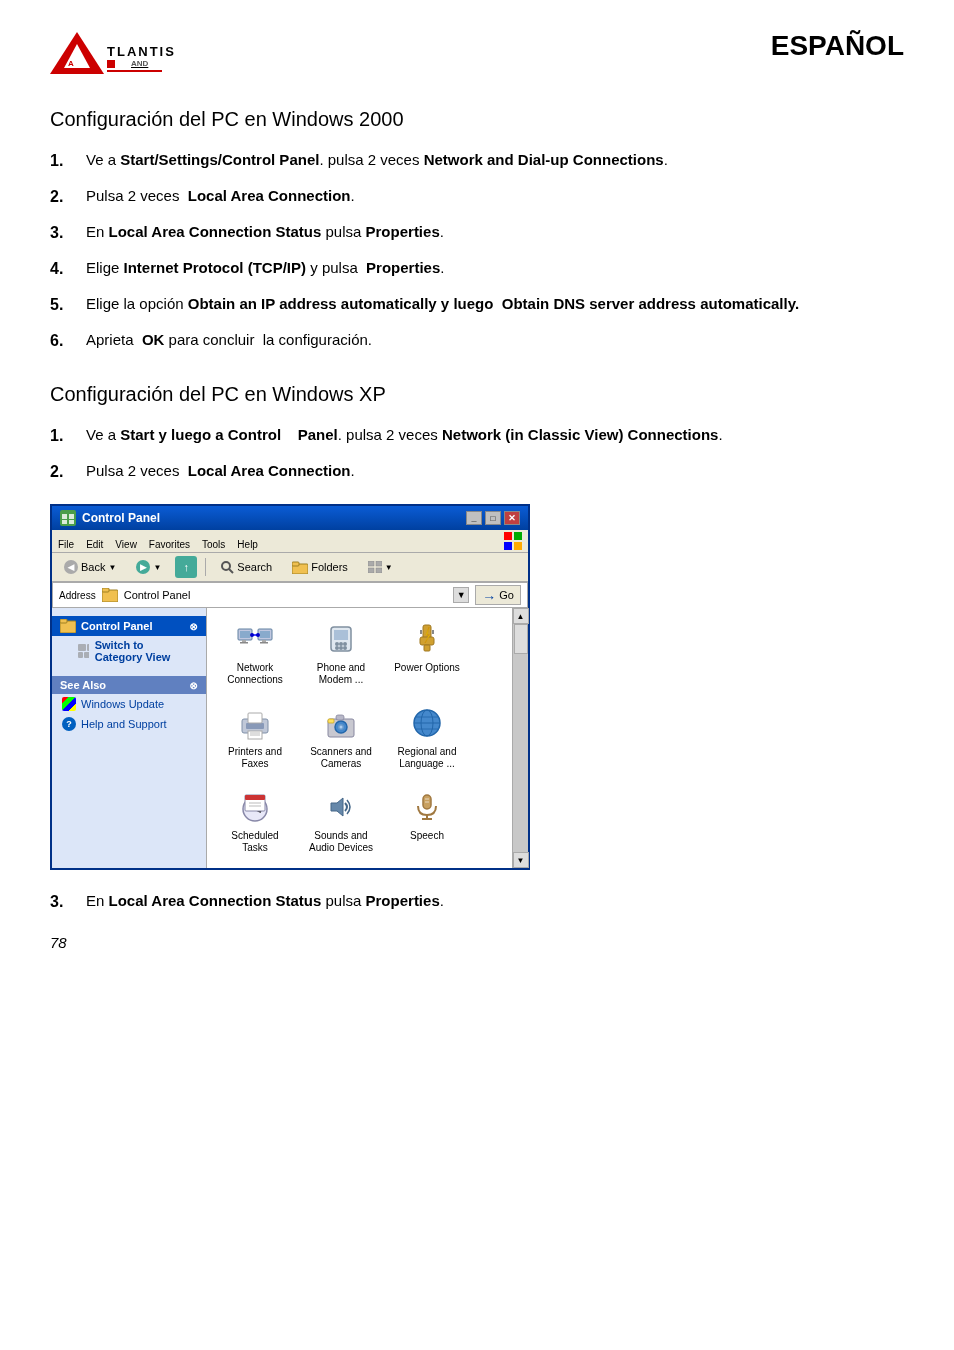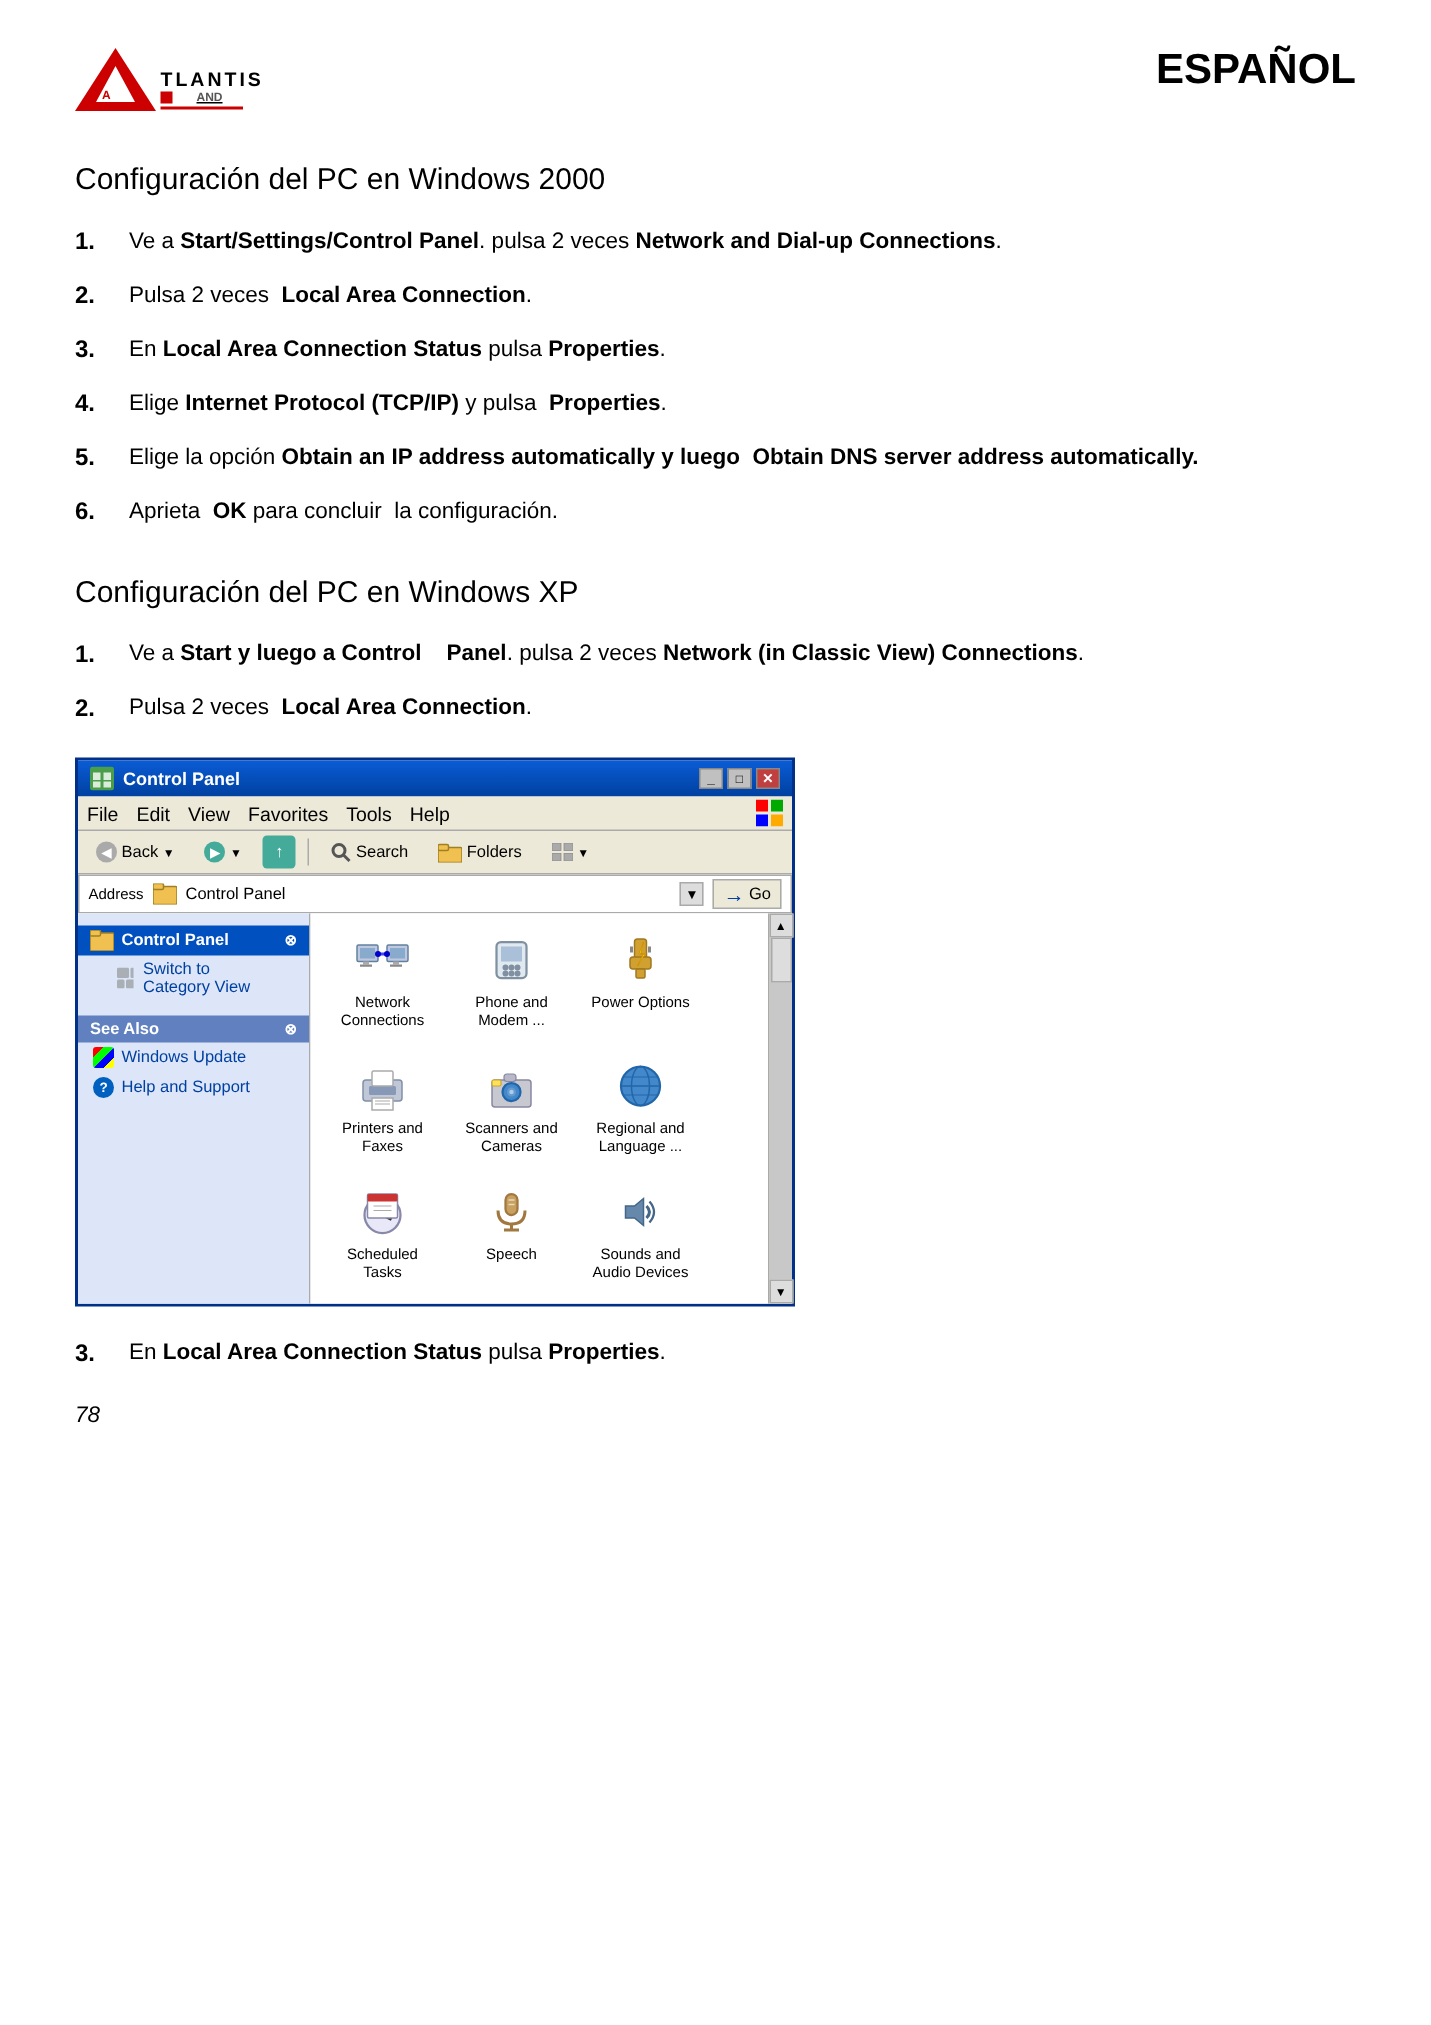--- a/index.html
+++ b/index.html
@@ -100,22 +100,22 @@
       font-size: 9px;
       color: #000;
       cursor: pointer;
     }
     .win-menubar {
       background: #ece9d8;
       border-bottom: 1px solid #aaa;
       padding: 2px 6px;
       display: flex;
       gap: 12px;
-      font-size: 13px;
-      align-items: center;
+      font-size: 10px;
+      align-items: flex-end;
     }
     .win-menubar span {
       cursor: pointer;
     }
     .win-toolbar {
       background: #ece9d8;
       border-bottom: 1px solid #aaa;
       padding: 3px 6px;
       display: flex;
       align-items: center;
@@ -212,20 +212,21 @@
       font-size: 10px;
     }
     .sidebar-item {
       display: flex;
       align-items: center;
       gap: 6px;
       padding: 3px 26px;
       font-size: 11px;
       color: #0040a0;
       cursor: pointer;
+      font-weight: bold;
     }
     .see-also-header {
       background: #6080c0;
       color: #fff;
       font-size: 11px;
       font-weight: bold;
       padding: 3px 8px;
       display: flex;
       align-items: center;
       justify-content: space-between;
@@ -660,43 +661,43 @@
               <line x1="12" y1="17" x2="24" y2="17" stroke="#aaa" stroke-width="0.8"></line>
             </svg>
           </div>
           <span class="cp-item-label">Scheduled<br>Tasks</span>
         </div>
 
         <div class="cp-item">
           <div class="cp-icon-img">
             <svg width="36" height="36" viewBox="0 0 36 36">
 
+              <polygon points="8,14 14,14 20,9 20,27 14,22 8,22" fill="#6688aa" stroke="#446688" stroke-width="1"></polygon>
+
+              <path d="M22,14 Q26,18 22,22" fill="none" stroke="#446688" stroke-width="2"></path>
+              <path d="M24,11 Q30,18 24,25" fill="none" stroke="#446688" stroke-width="1.5"></path>
+            </svg>
+          </div>
+          <span class="cp-item-label">Sounds and<br>Audio Devices</span>
+        </div>
+
+        <div class="cp-item">
+          <div class="cp-icon-img">
+            <svg width="36" height="36" viewBox="0 0 36 36">
+
               <rect x="14" y="6" width="8" height="14" rx="4" fill="#c8a060" stroke="#a07840" stroke-width="1.5"></rect>
               <path d="M9,17 Q9,26 18,26 Q27,26 27,17" fill="none" stroke="#a07840" stroke-width="2"></path>
               <line x1="18" y1="26" x2="18" y2="30" stroke="#a07840" stroke-width="2"></line>
               <line x1="13" y1="30" x2="23" y2="30" stroke="#a07840" stroke-width="2"></line>
 
               <line x1="16" y1="10" x2="20" y2="10" stroke="#fff" stroke-width="1" opacity="0.6"></line>
               <line x1="16" y1="13" x2="20" y2="13" stroke="#fff" stroke-width="1" opacity="0.6"></line>
             </svg>
           </div>
           <span class="cp-item-label">Speech</span>
-        </div>
-
-        <div class="cp-item">
-          <div class="cp-icon-img">
-            <svg width="36" height="36" viewBox="0 0 36 36">
-
-              <polygon points="8,14 14,14 20,9 20,27 14,22 8,22" fill="#6688aa" stroke="#446688" stroke-width="1"></polygon>
-
-              <path d="M22,14 Q26,18 22,22" fill="none" stroke="#446688" stroke-width="2"></path>
-              <path d="M24,11 Q30,18 24,25" fill="none" stroke="#446688" stroke-width="1.5"></path>
-            </svg>
-          </div>
-          <span class="cp-item-label">Sounds and<br>Audio Devices</span>
         </div>
 
       </div>
     </div>
 
     <div class="win-scrollbar">
       <div class="scroll-btn">▲</div>
       <div class="scroll-track">
         <div class="scroll-thumb"></div>
       </div>

